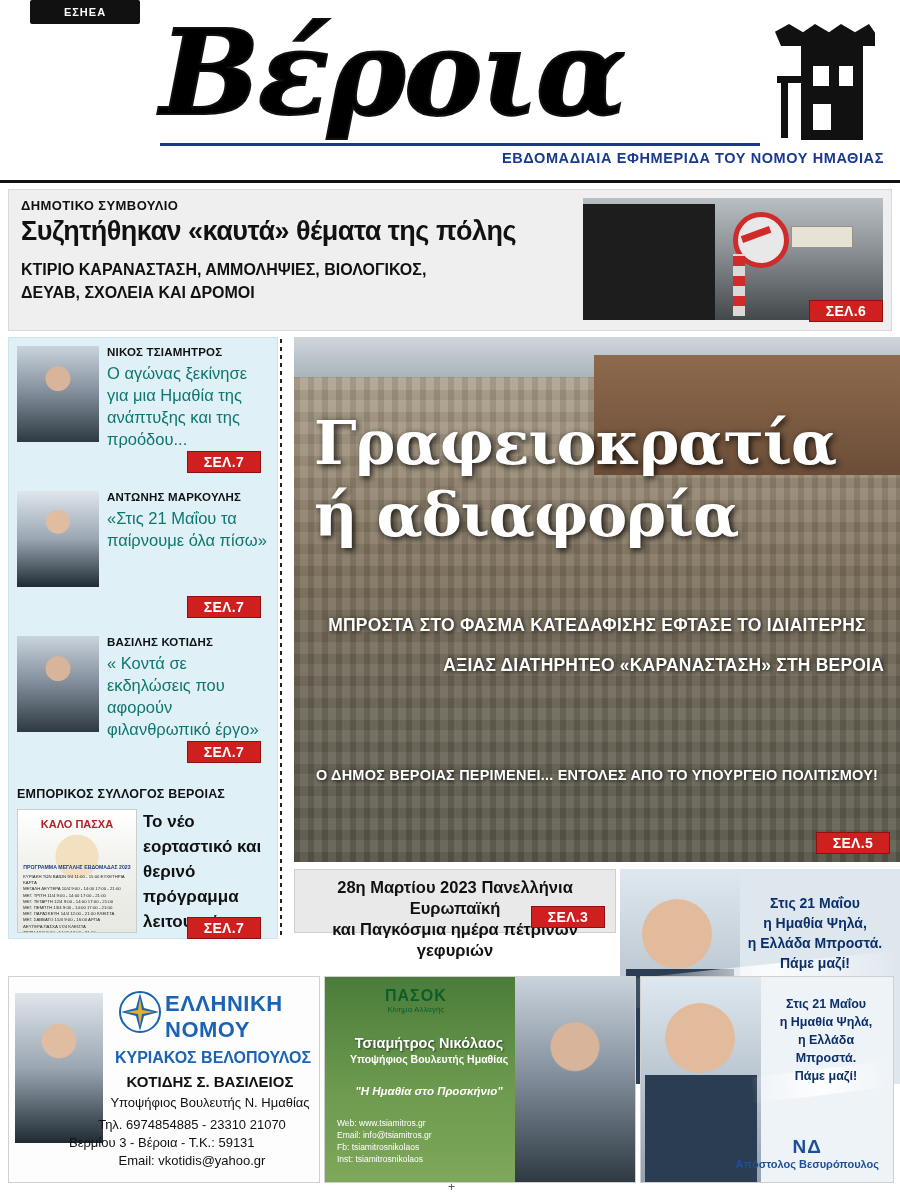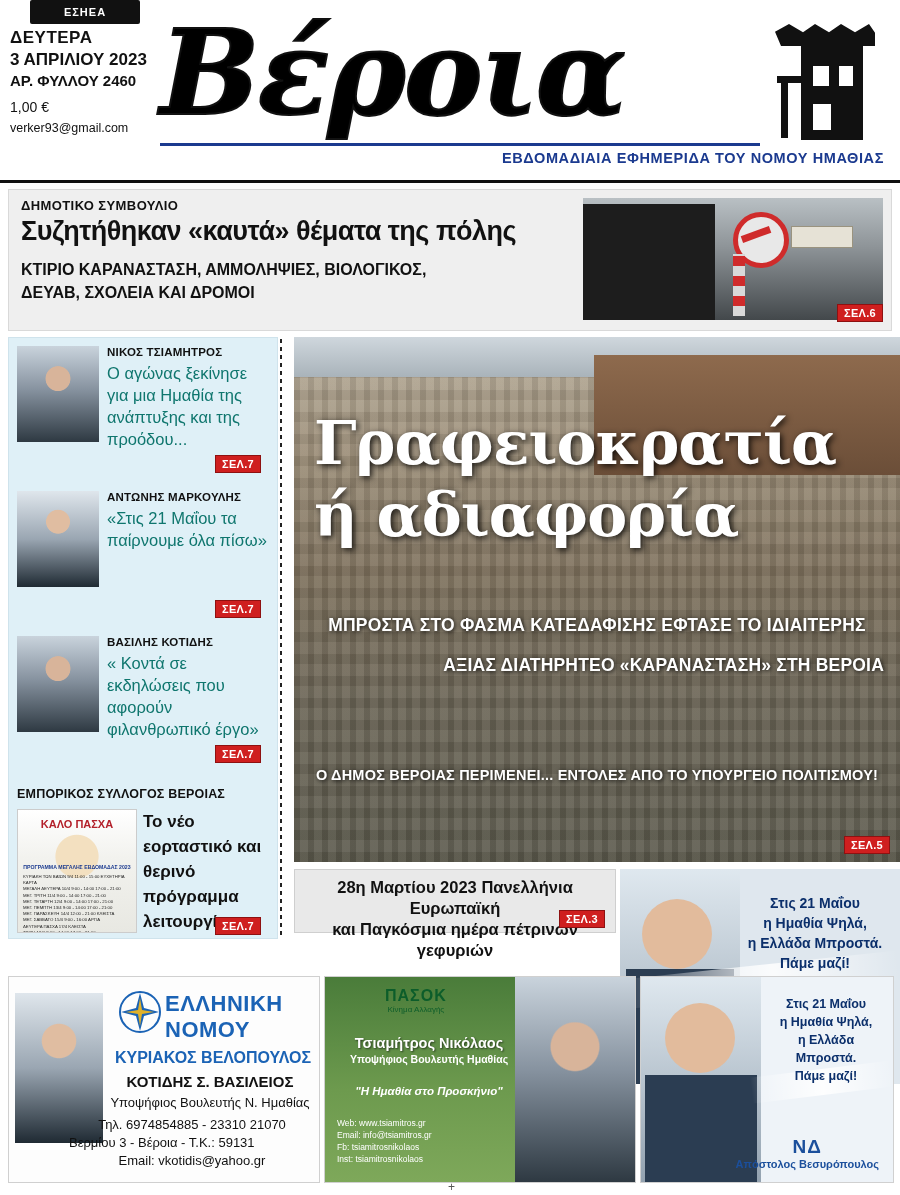--- a/index.html
+++ b/index.html
@@ -51,22 +51,22 @@
     font-weight:bold;font-size:14.5px;letter-spacing:.6px;color:#1b3a8f;
   }
   .blueline{position:absolute;left:160px;bottom:34px;width:600px;height:3px;background:#1b3a8f;}
 
   
   .topbar{position:relative;margin:6px 8px 0 8px;height:140px;background:#efefef;border:1px solid #d9d9d9;}
   .topbar .kicker{position:absolute;left:12px;top:8px;font-weight:bold;font-size:13px;letter-spacing:.4px;}
   .topbar .head{position:absolute;left:12px;top:26px;font-weight:bold;font-size:27px;letter-spacing:-.5px;}
   .topbar .sub{position:absolute;left:12px;top:68px;font-weight:bold;font-size:16px;line-height:23px;}
   .topbar .photo{position:absolute;right:8px;top:8px;width:300px;height:122px;overflow:hidden;background:#8d8f90;}
-  .pg{position:absolute;background:#cf1f1f;color:#fff;font-weight:bold;font-size:11px;
-      padding:2px 6px;border:1px solid #8e1111;letter-spacing:.3px;}
+  .pg{position:absolute;background:#cf1f1f;color:#fff;font-weight:bold;font-size:14px;
+      padding:2px 16px;border:1px solid #8e1111;letter-spacing:.3px;}
 
   
   .grid{position:relative;margin:6px 8px 0 8px;height:600px;}
   .leftcol{position:absolute;left:0;top:0;width:268px;height:600px;background:#dff0f7;border:1px solid #cfe3ec;}
   .dots{position:absolute;left:270px;top:0;width:8px;height:600px;
     background-image:radial-gradient(#222 1.3px, transparent 1.4px);
     background-size:6px 8px;}
   .person{position:relative;margin:8px 8px 0 8px;height:137px;}
   .person .ph{position:absolute;left:0;top:0;width:82px;height:96px;background:#6b7b86;overflow:hidden;}
   .person .nm{position:absolute;left:90px;top:0;font-weight:bold;font-size:11.5px;letter-spacing:.2px;}
@@ -163,27 +163,20 @@
 <body>
 
 <div class="page">
 
   <div class="masthead">
 
     <div class="logo-small">
       <span class="lg">ΕΣΗΕΑ</span>
     </div>
 
-    <div class="mast-left">
-      <div class="day">ΔΕΥΤΕΡΑ</div>
-      <div class="date">3 ΑΠΡΙΛΙΟΥ 2023</div>
-      <div class="issue">ΑΡ. ΦΥΛΛΟΥ 2460</div>
-      <div class="price">1,00 €</div>
-      <div class="mail">verker93@gmail.com</div>
-    </div>
 
     <div class="title-word">Βέροια</div>
 
     <div class="house">
       <div class="roof"></div>
       <div class="body"></div>
       <div class="w1"></div>
       <div class="w2"></div>
       <div class="w3"></div>
       <div class="arm"></div>

